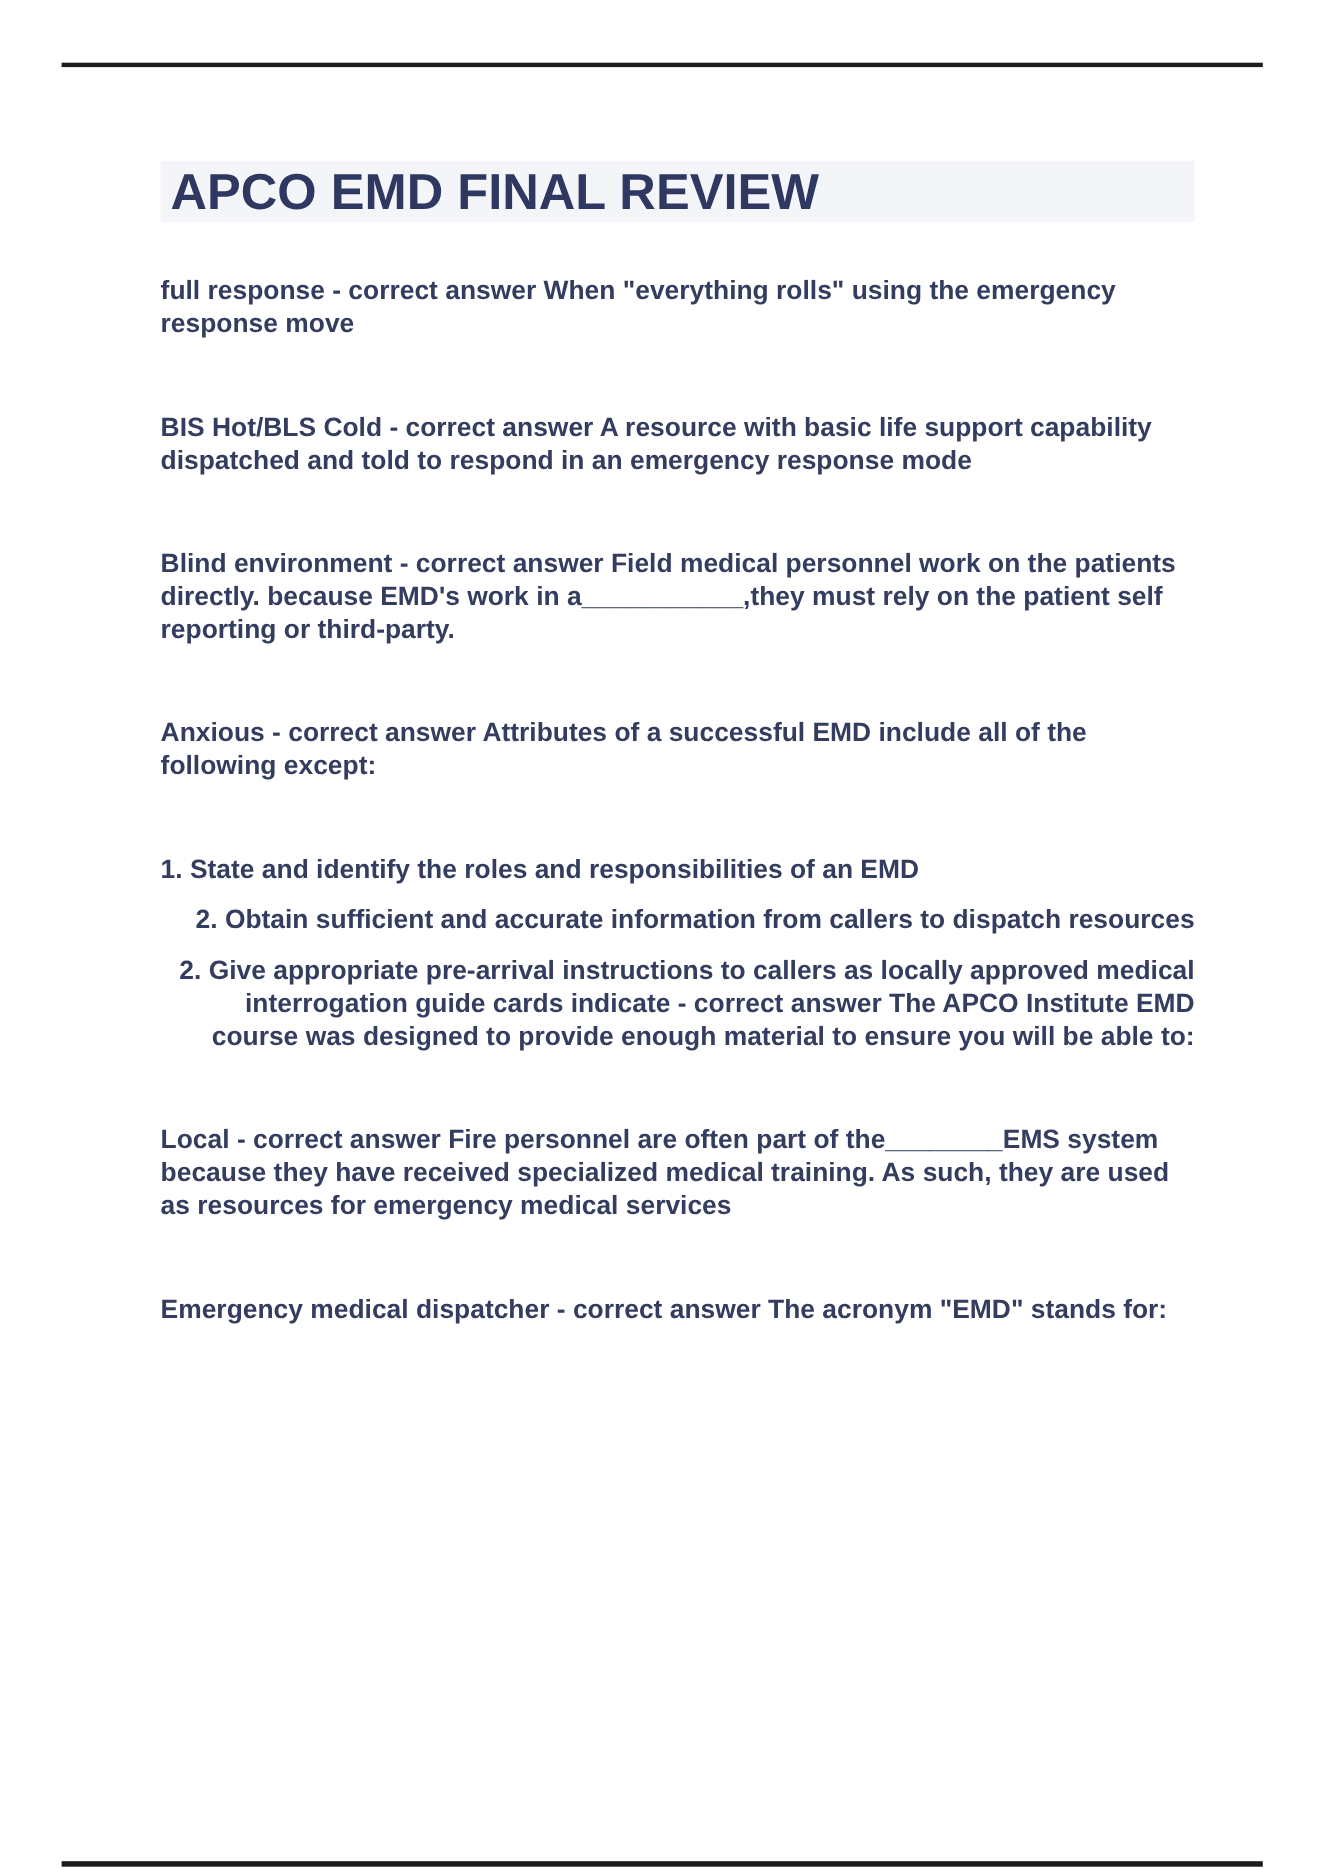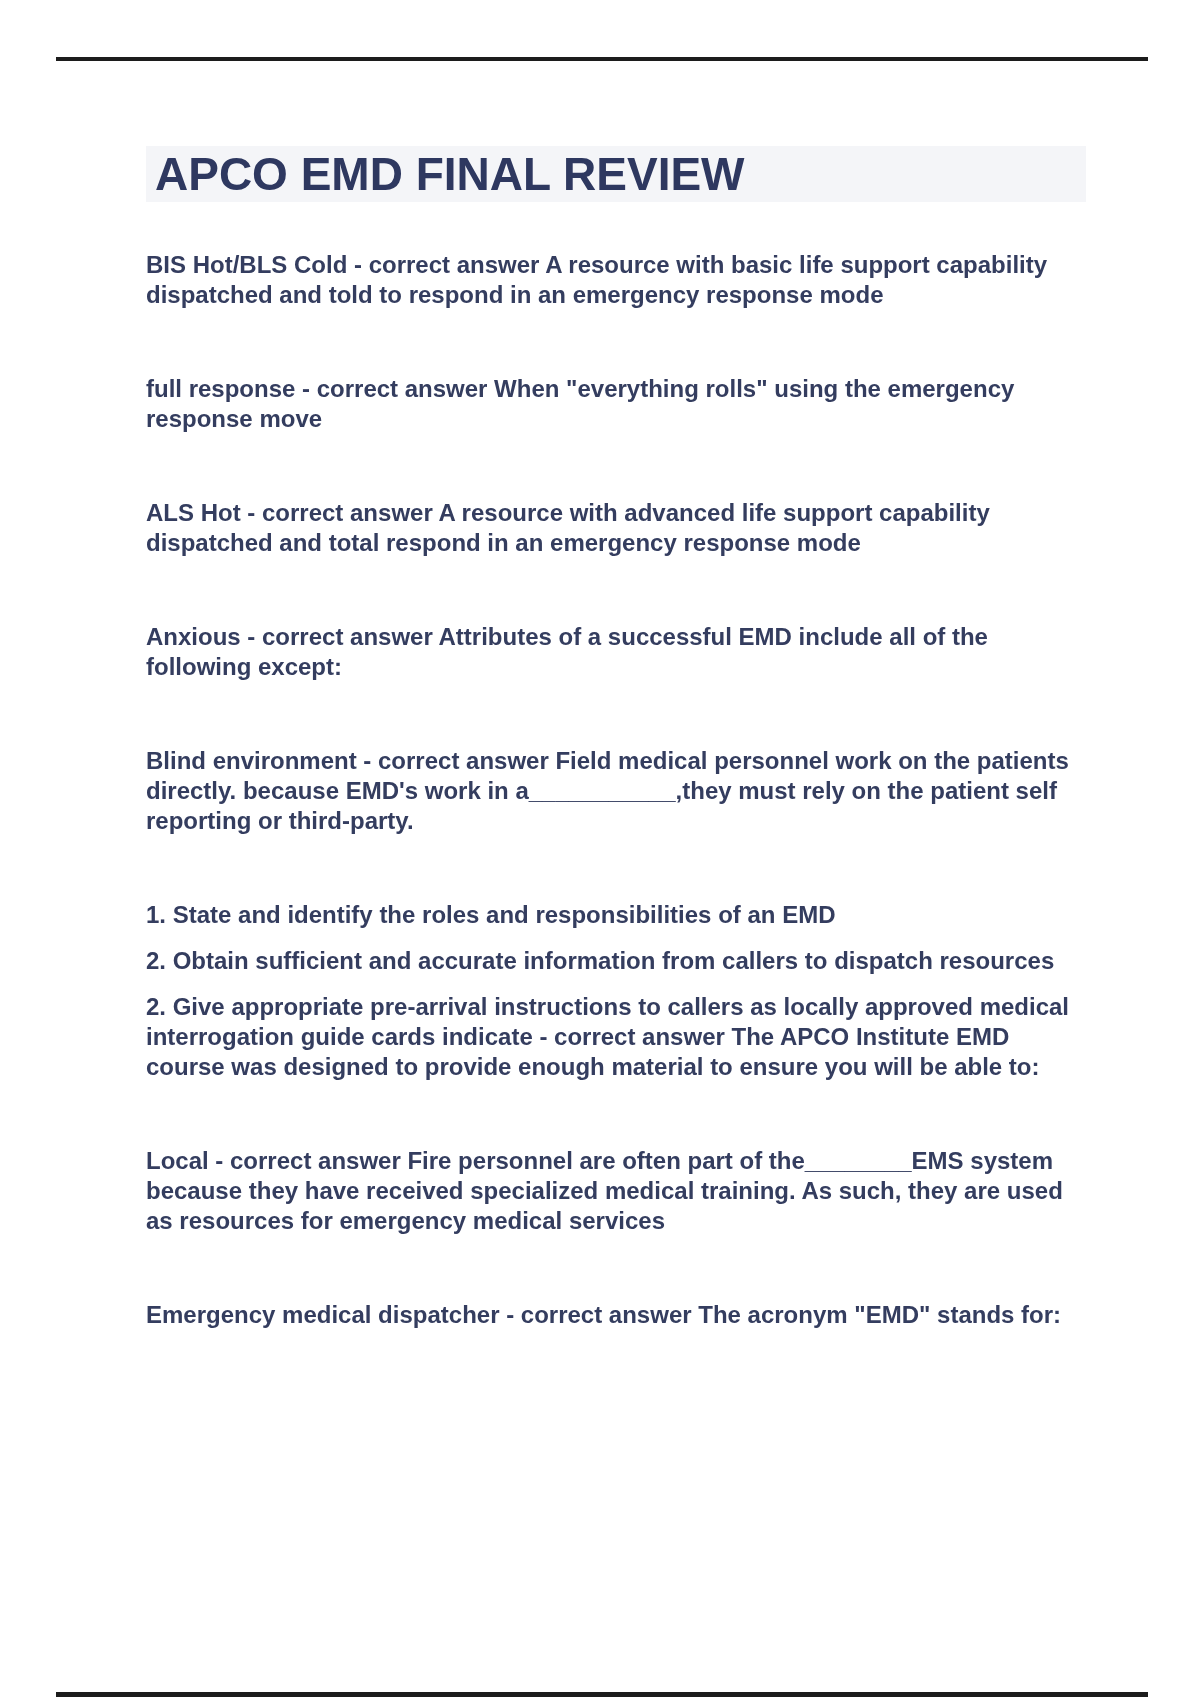--- a/index.html
+++ b/index.html
@@ -42,51 +42,48 @@
     white-space: nowrap;
   }
   .qa-block { margin: 0 0 64px 0; }
   .qa-block p {
     margin: 0;
     font-size: 24px;
     line-height: 30px;
     font-weight: bold;
     word-spacing: normal;
   }
-  .qa-block p + p { margin-top: 16px; }
+  .qa-block p + p { margin-top: 16px; text-align: right; }
 </style>
 </head>
 <body>
 
 <div class="page">
 
   <div class="rule rule-top"></div>
 
   <div class="content">
 
     <h1 class="doc-title">APCO EMD FINAL REVIEW</h1>
 
     <section class="qa-block">
-      <p>BIS Hot/BLS Cold - correct answer A resource with basic life support capability dispatched and told to respond in an emergency response mode</p>
-    </section>
-
-    <section class="qa-block">
       <p>full response - correct answer When "everything rolls" using the emergency response move</p>
     </section>
 
     <section class="qa-block">
-      <p>ALS Hot - correct answer A resource with advanced life support capability dispatched and total respond in an emergency response mode</p>
+      <p>BIS Hot/BLS Cold - correct answer A resource with basic life support capability dispatched and told to respond in an emergency response mode</p>
+    </section>
+
+
+    <section class="qa-block">
+      <p>Blind environment - correct answer Field medical personnel work on the patients directly. because EMD's work in a___________,they must rely on the patient self reporting or third-party.</p>
     </section>
 
     <section class="qa-block">
       <p>Anxious - correct answer Attributes of a successful EMD include all of the following except:</p>
-    </section>
-
-    <section class="qa-block">
-      <p>Blind environment - correct answer Field medical personnel work on the patients directly. because EMD's work in a___________,they must rely on the patient self reporting or third-party.</p>
     </section>
 
     <section class="qa-block">
       <p>1. State and identify the roles and responsibilities of an EMD</p>
       <p>2. Obtain sufficient and accurate information from callers to dispatch resources</p>
       <p>2. Give appropriate pre-arrival instructions to callers as locally approved medical interrogation guide cards indicate - correct answer The APCO Institute EMD course was designed to provide enough material to ensure you will be able to:</p>
     </section>
 
     <section class="qa-block">
       <p>Local - correct answer Fire personnel are often part of the________EMS system because they have received specialized medical training. As such, they are used as resources for emergency medical services</p>

